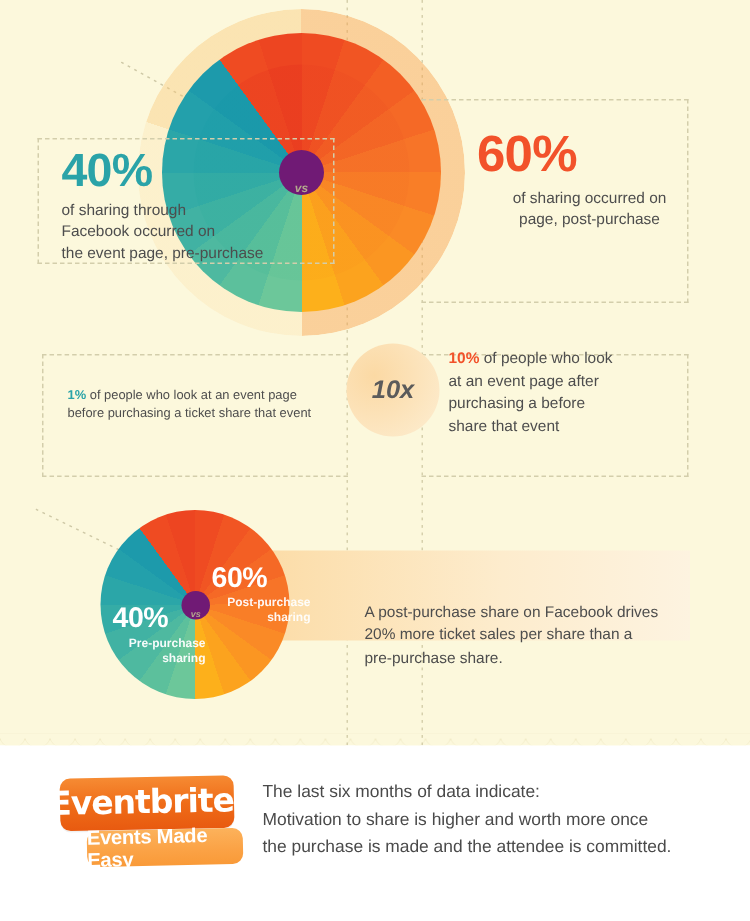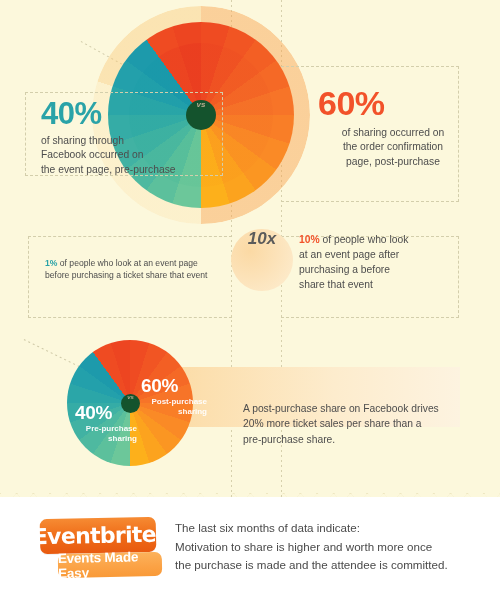--- a/index.html
+++ b/index.html
@@ -44,42 +44,42 @@
   .dbox{position:absolute;border:1px dashed #d3ceab;}
 
   
   .piewrap{position:absolute;}
   .halo{
     position:absolute;border-radius:50%;
   }
   .pie{position:absolute;border-radius:50%;}
   .hub{
     position:absolute;border-radius:50%;
-    background:#14532d;display:flex;align-items:flex-start;justify-content:center;
+    background:#701a75;display:flex;align-items:flex-end;justify-content:center;
     color:#b3a98d;font-style:italic;font-weight:bold;
   }
 
   
   .bignum{
     font-size:31px;font-weight:bold;line-height:1.0;letter-spacing:-.5px;
   }
   .teal{color:#2aa3a8;}
   .orange{color:#f2522a;}
   .body{
     color:#4d4d4d;font-size:10.3px;line-height:14.4px;
   }
   .body-sm{color:#4d4d4d;font-size:8.6px;line-height:12px;}
   .tiny-teal{color:#2aa3a8;font-weight:bold;}
   .tiny-orange{color:#f2522a;font-weight:bold;}
 
   
   .tenx{
     position:absolute;border-radius:50%;
     background:radial-gradient(circle at 30% 35%, #fbd9a4 0%, #fce2b8 45%, #fdeed2 100%);
-    display:flex;justify-content:center;
+    display:flex;align-items:center;justify-content:center;
     color:#5b5b5b;font-style:italic;font-size:17px;font-weight:bold;
   }
 
   
   .band{
     position:absolute;
     background:linear-gradient(to right,#fbd79b 0%,#fcdfae 22%,#fdeccd 62%,#fdf3e0 100%);
   }
   .bandtext{position:absolute;color:#4d4d4d;font-size:10.3px;line-height:15.4px;margin-top:26px;}
 
@@ -203,21 +203,20 @@
       <div>Facebook occurred on</div>
       <div>the event page, pre-purchase</div>
     </div>
   </div>
 
   <div class="dbox" style="left:281px;top:66px;width:177px;height:134px;border-left:none;"></div>
   <div style="position:absolute;left:318px;top:86px;width:150px;">
     <div class="bignum orange" style="font-size:34px;">60%</div>
     <div class="body" style="margin-top:6px;text-align:center;">
       <div>of sharing occurred on</div>
-      <div>the order confirmation</div>
       <div>page, post-purchase</div>
     </div>
   </div>
 
   <div class="dbox" style="left:28px;top:236px;width:203px;height:80px;border-right:none;"></div>
   <div class="dbox" style="left:281px;top:236px;width:177px;height:80px;border-left:none;"></div>
 
   <div class="tenx" style="left:231px;top:229px;width:62px;height:62px;">
     <span>10x</span>
   </div>

